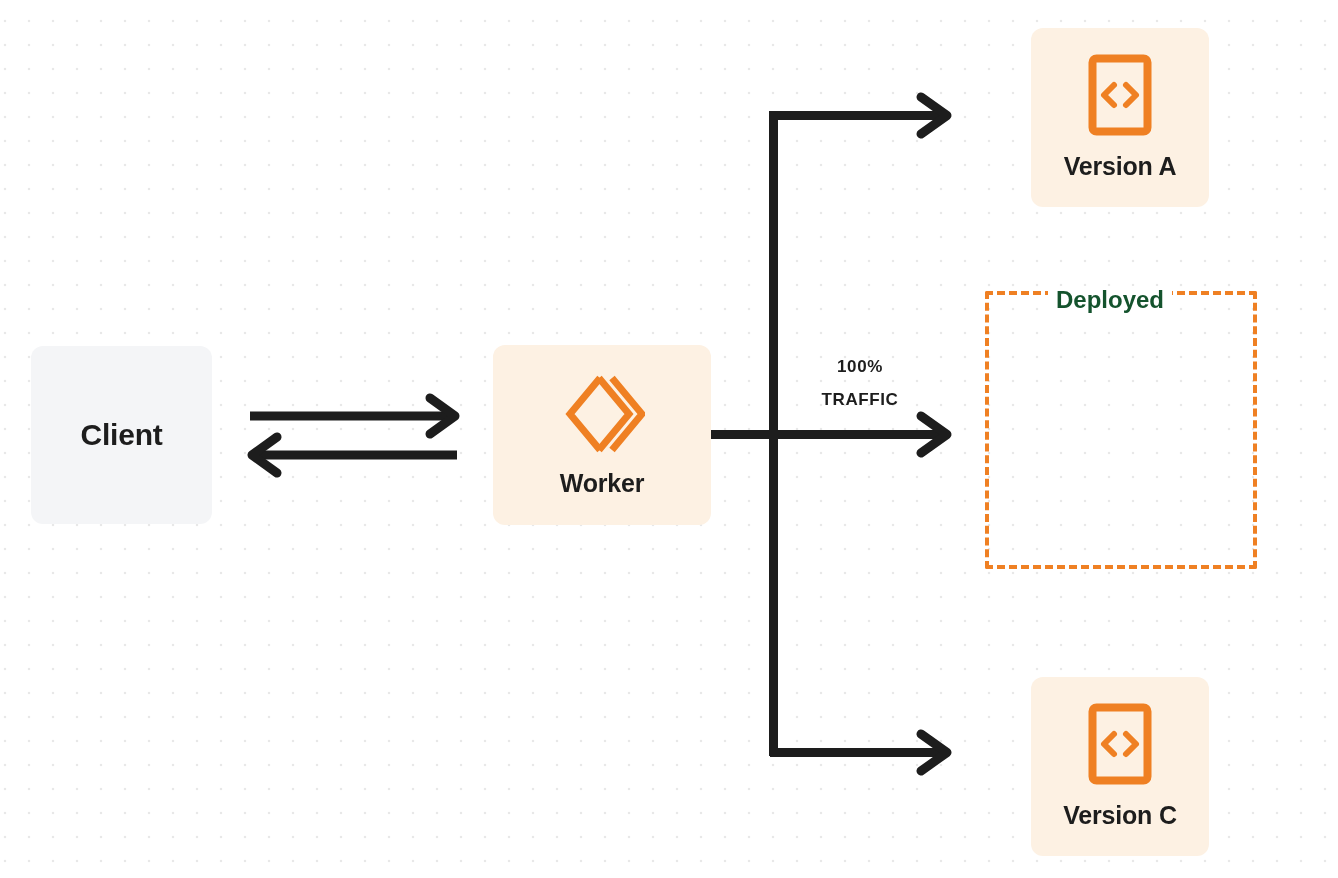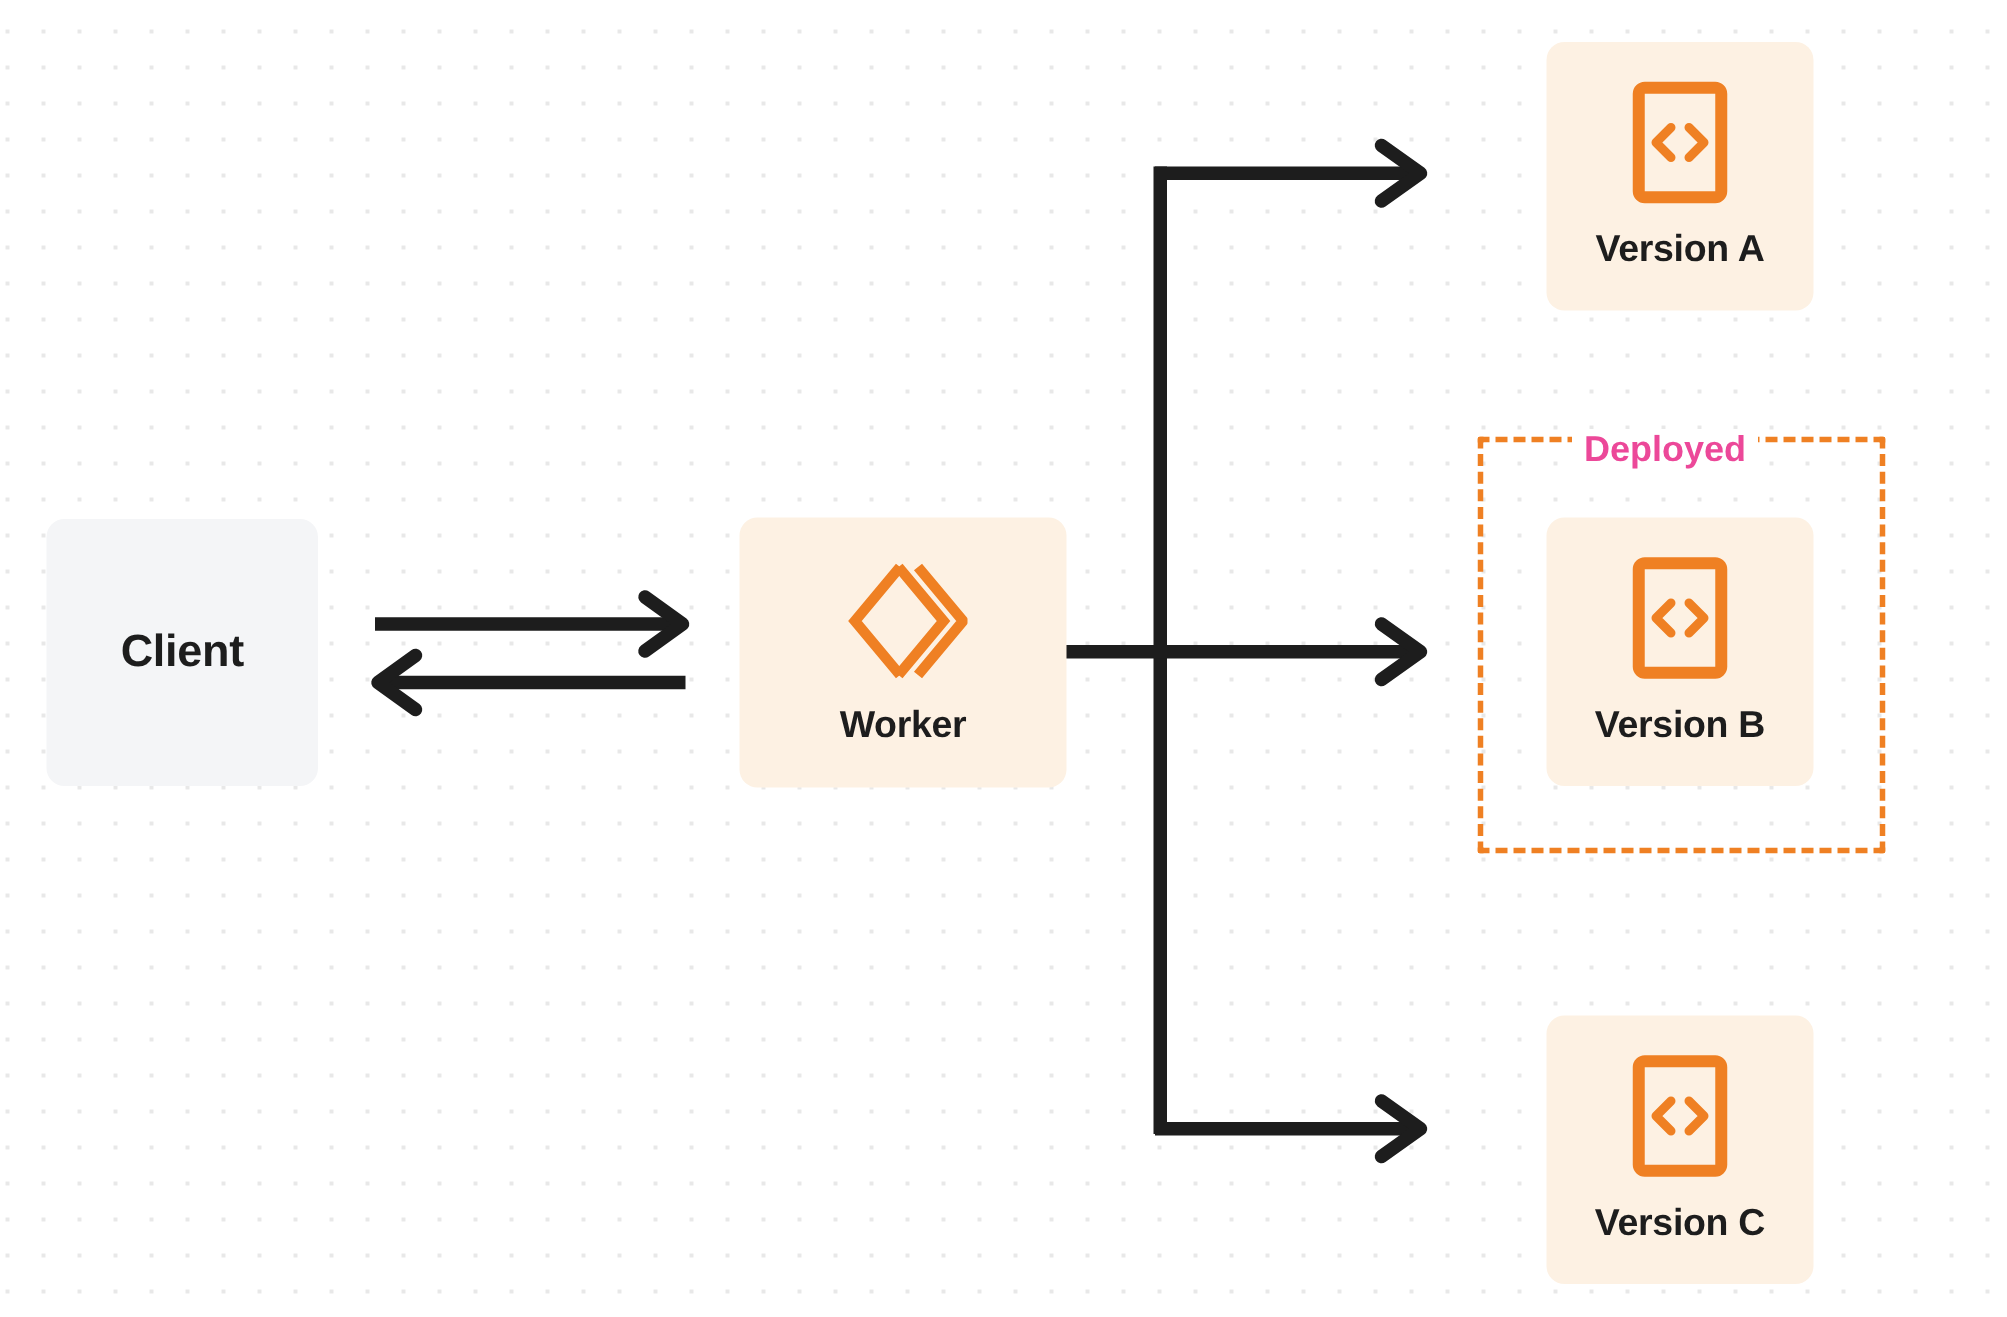--- a/index.html
+++ b/index.html
@@ -90,21 +90,21 @@
     box-sizing: border-box;
   }
   #deployed-label {
     position: absolute;
     left: 1048px;
     top: 286px;
     background: #ffffff;
     padding: 0 8px;
     font-size: 24px;
     font-weight: bold;
-    color: #ec4899;
+    color: #14532d;
     line-height: 28px;
     white-space: nowrap;
   }
 
   
   #traffic-label {
     position: absolute;
     left: 795px;
     top: 350px;
     width: 130px;
@@ -185,39 +185,33 @@
     <span>
       <svg class="icon-code-file" viewBox="0 0 64 82" xmlns="http://www.w3.org/2000/svg">
         <rect x="4.5" y="4.5" width="55" height="73" rx="4" ry="4" fill="none" stroke="#ef8023" stroke-width="8"></rect>
         <polyline points="26,31 16,41 26,51" fill="none" stroke="#ef8023" stroke-width="6" stroke-linecap="round" stroke-linejoin="round"></polyline>
         <polyline points="38,31 48,41 38,51" fill="none" stroke="#ef8023" stroke-width="6" stroke-linecap="round" stroke-linejoin="round"></polyline>
       </svg>
     </span>
     <div class="node-label">Version A</div>
   </div>
 
-  <div class="node version-node" id="version-b-node">
-    <span>
-      <svg class="icon-code-file" viewBox="0 0 64 82" xmlns="http://www.w3.org/2000/svg">
-        <rect x="4.5" y="4.5" width="55" height="73" rx="4" ry="4" fill="none" stroke="#ef8023" stroke-width="8"></rect>
-        <polyline points="26,31 16,41 26,51" fill="none" stroke="#ef8023" stroke-width="6" stroke-linecap="round" stroke-linejoin="round"></polyline>
-        <polyline points="38,31 48,41 38,51" fill="none" stroke="#ef8023" stroke-width="6" stroke-linecap="round" stroke-linejoin="round"></polyline>
-      </svg>
-    </span>
-    <div class="node-label">Version B</div>
-  </div>
 
   <div class="node version-node" id="version-c-node">
     <span>
       <svg class="icon-code-file" viewBox="0 0 64 82" xmlns="http://www.w3.org/2000/svg">
         <rect x="4.5" y="4.5" width="55" height="73" rx="4" ry="4" fill="none" stroke="#ef8023" stroke-width="8"></rect>
         <polyline points="26,31 16,41 26,51" fill="none" stroke="#ef8023" stroke-width="6" stroke-linecap="round" stroke-linejoin="round"></polyline>
         <polyline points="38,31 48,41 38,51" fill="none" stroke="#ef8023" stroke-width="6" stroke-linecap="round" stroke-linejoin="round"></polyline>
       </svg>
     </span>
     <div class="node-label">Version C</div>
   </div>
 
   <div id="deployed-region"></div>
   <div id="deployed-label">Deployed</div>
 
+  <div id="traffic-label">
+    <span>100%</span>
+    <span>TRAFFIC</span>
+  </div>
 
 </div>
 
 </body></html>

